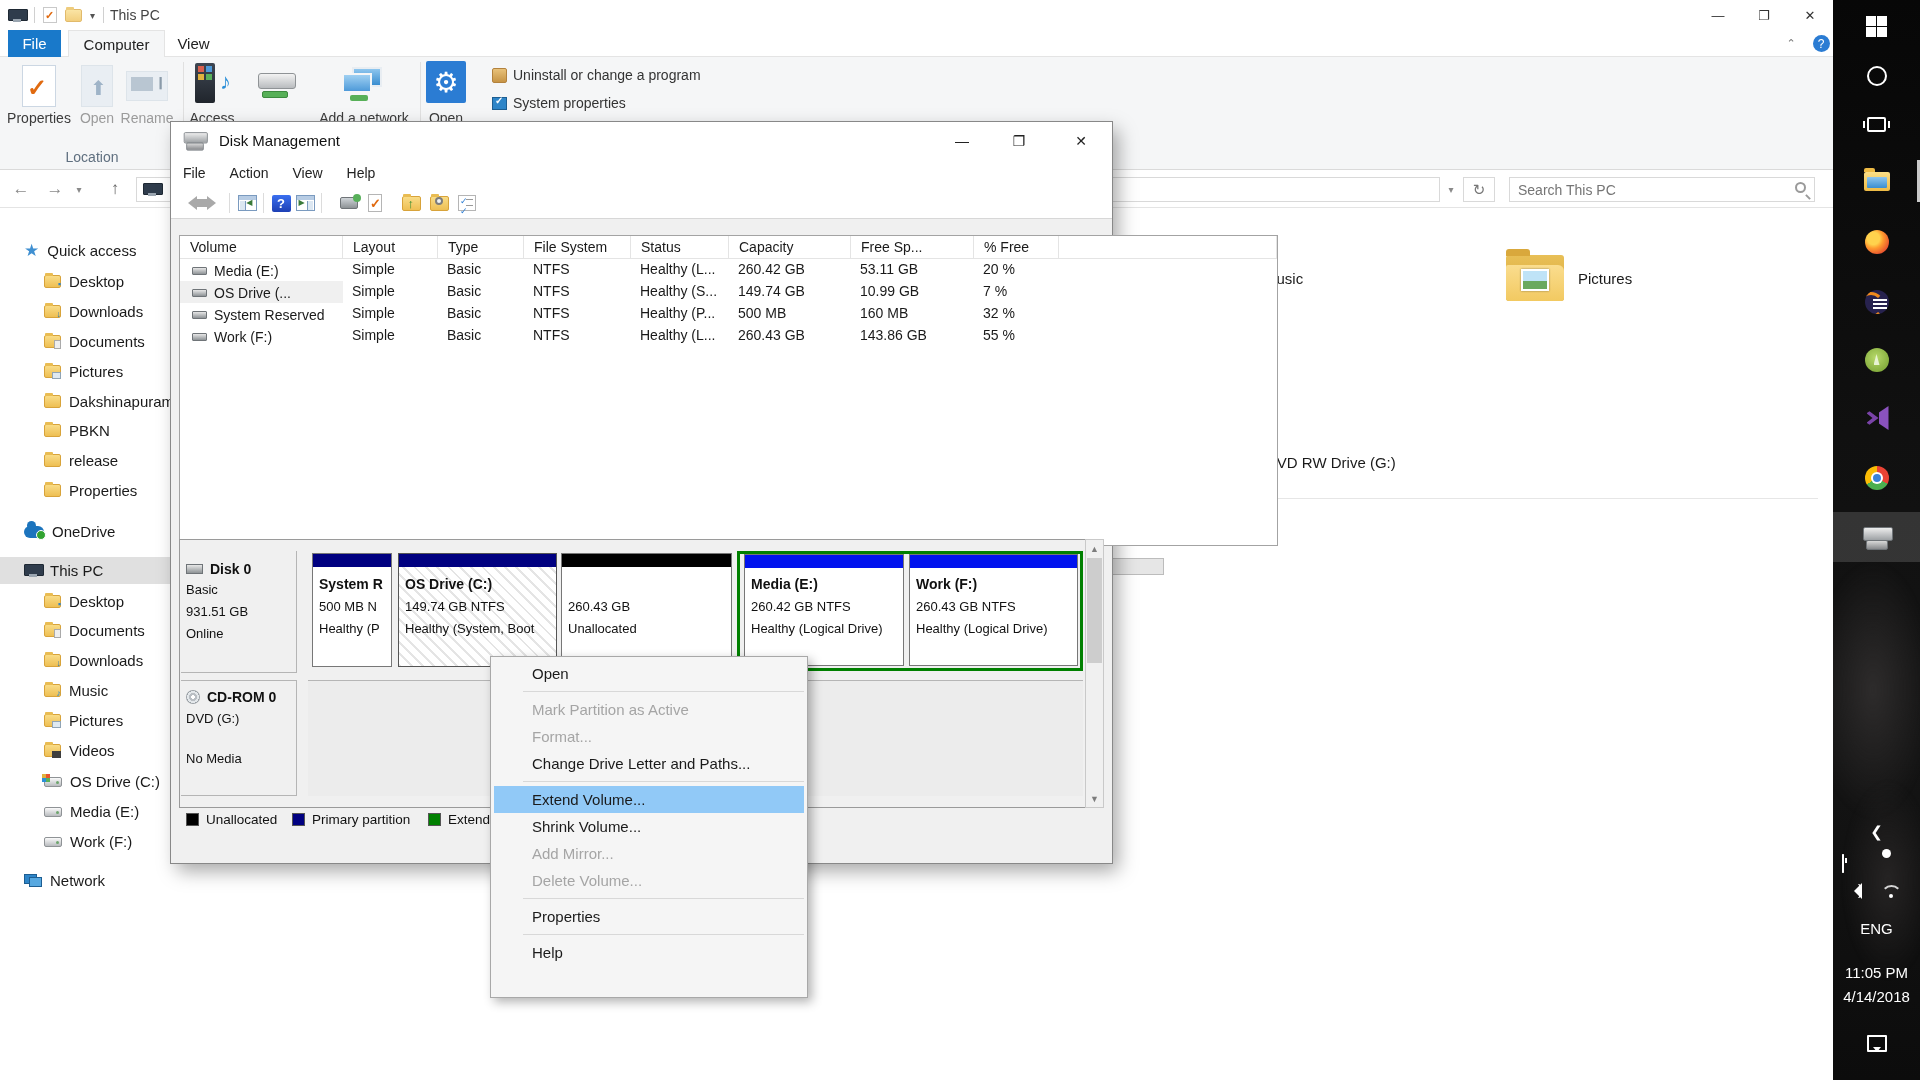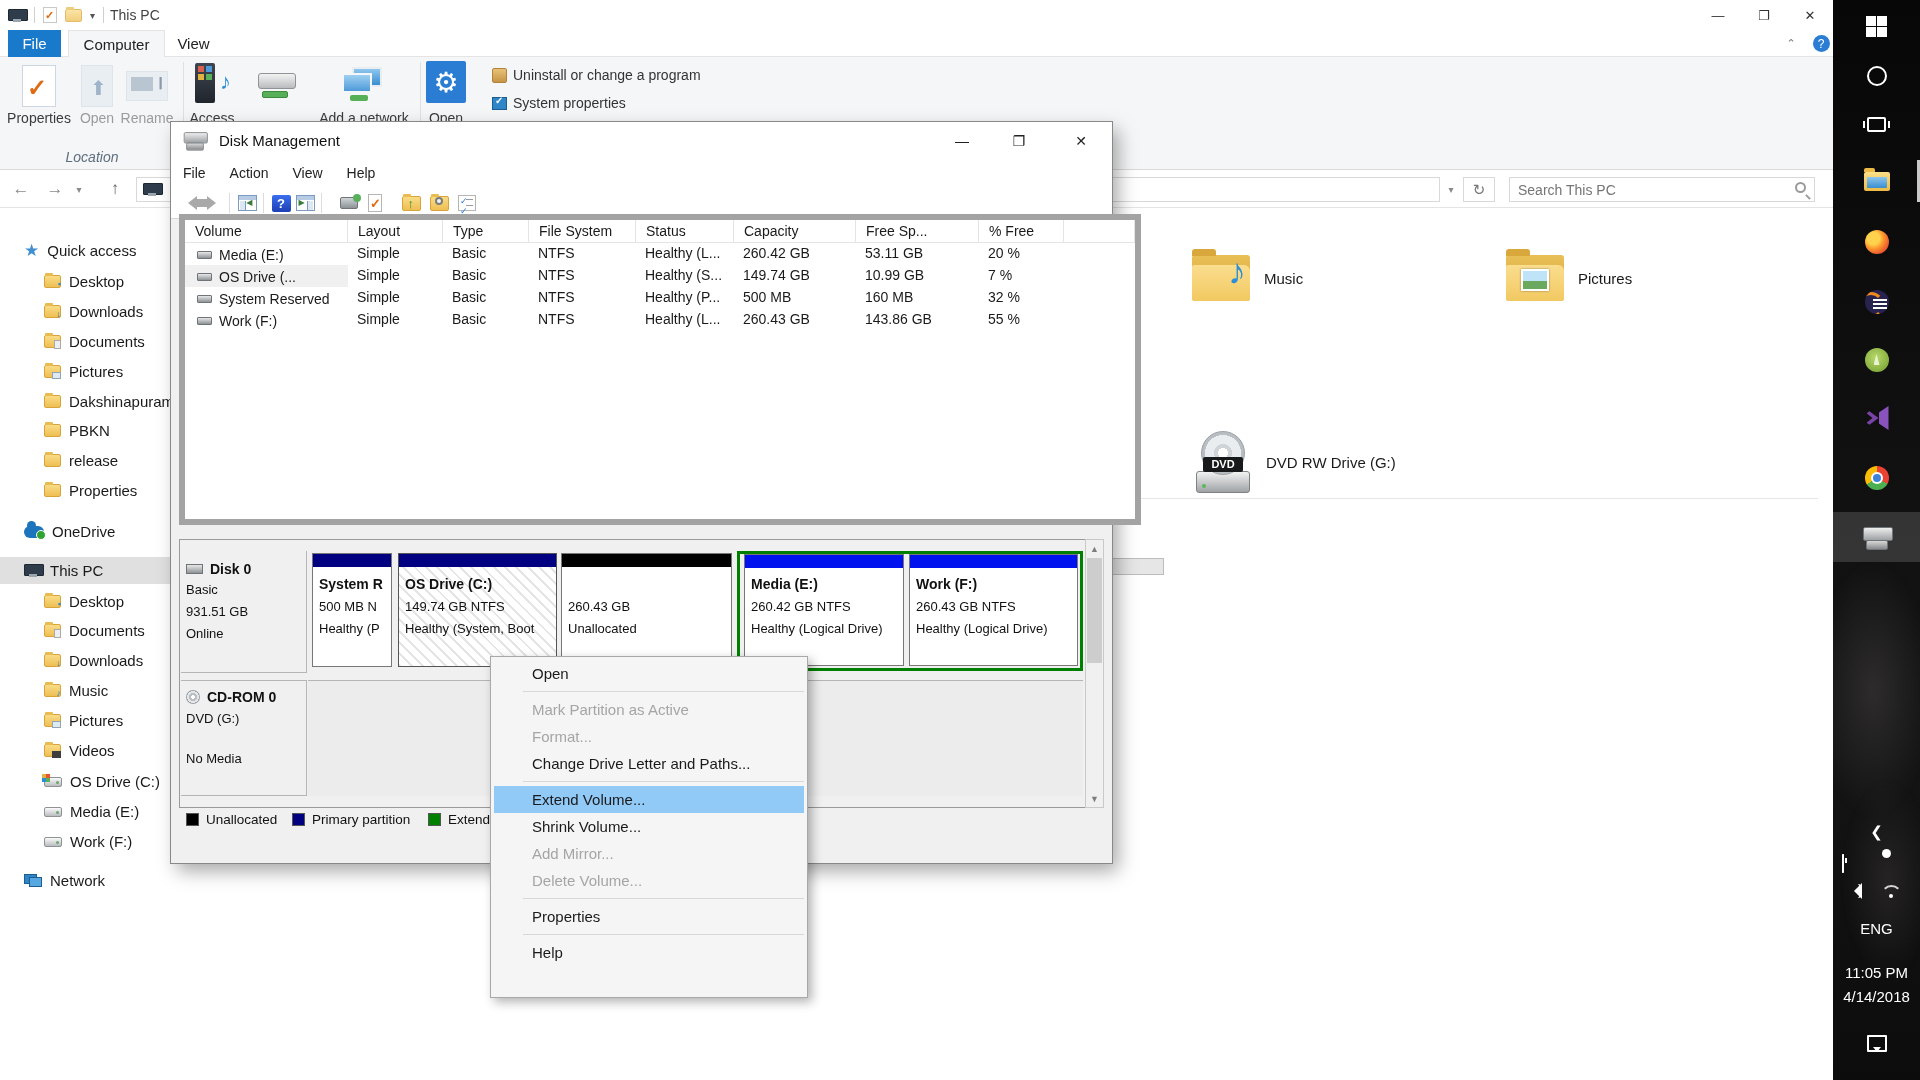--- a/index.html
+++ b/index.html
@@ -76,31 +76,31 @@
   .dmtoolbar { position:absolute; left:0; top:64px; width:100%; height:33px; background:#fff; border-bottom:1px solid #d7d7d7; }
   .tbtn { position:absolute; top:5px; width:24px; height:24px; display:flex; align-items:center; justify-content:center; }
   .tb-sep { position:absolute; top:7px; width:1px; height:20px; background:#dcdcdc; }
   .arrowL, .arrowR { width:0; height:0; border:7px solid transparent; position:relative; }
   .arrowL { border-right:9px solid #a9a9a9; } .arrowL::after { content:""; position:absolute; left:9px; top:-4px; width:8px; height:8px; background:#a9a9a9; }
   .arrowR { border-left:9px solid #a9a9a9; } .arrowR::before { content:""; position:absolute; right:9px; top:-4px; width:8px; height:8px; background:#a9a9a9; }
   .ticon { width:19px; height:16px; border:1px solid #7a9abf; background:#fff; position:relative; }
   .ticon::before { content:""; position:absolute; left:0; top:0; right:0; height:4px; background:#b7cce4; }
   .helpbtn { width:19px; height:17px; background:linear-gradient(#3a6ff0,#1d3fb4); color:#fff; font-size:13px; font-weight:bold; display:flex; align-items:center; justify-content:center; border-radius:2px; }
 
-  .listpane { position:absolute; left:8px; top:92px; width:962px; height:311px; background:#fff; border:6px solid #a3a3a3; }
+  .listpane { position:absolute; left:8px; top:113px; width:1099px; height:311px; background:#fff; border:1px solid #a3a3a3; }
   .vgrid { display:grid; grid-template-columns:163px 95px 86px 107px 98px 122px 123px 85px 1fr; }
   .vhead { height:23px; border-bottom:1px solid #e4e4e4; font-size:14px; color:#1a1a1a; }
   .vhead > div { border-right:1px solid #e4e4e4; padding:3px 0 0 10px; white-space:nowrap; overflow:hidden; }
   .vrow { height:22px; font-size:14px; color:#1a1a1a; }
   .vrow > div { padding:2px 0 0 9px; white-space:nowrap; overflow:hidden; }
   .vname { display:flex; align-items:center; gap:7px; padding-left:12px !important; }
   .voldrv { width:15px; height:8px; background:linear-gradient(#e7e7e7,#8e9396); border:1px solid #6f7478; border-radius:1px; flex:0 0 auto; }
 
   .diskpane { position:absolute; left:8px; top:417px; width:925px; height:269px; background:#f0f0f0; border:1px solid #9a9a9a; }
-  .dcell { position:absolute; left:1px; width:126px; background:#f0f0f0; border-right:1px solid #b5b5b5; border-bottom:1px solid #b5b5b5; font-size:13px; color:#111; }
+  .dcell { position:absolute; left:1px; width:116px; background:#f0f0f0; border-right:1px solid #b5b5b5; border-bottom:1px solid #b5b5b5; font-size:13px; color:#111; }
   .pbox { position:absolute; background:#fff; border:1px solid #777; }
   .pstrip { position:absolute; left:0; top:0; right:0; height:13px; }
   .ptxt { position:absolute; left:6px; right:3px; white-space:nowrap; overflow:hidden; font-size:13px; color:#111; }
   .hatch { background-image:repeating-linear-gradient(45deg, rgba(160,160,160,.28) 0 2px, transparent 2px 8px); }
   .greenwrap { position:absolute; border:3px solid #008000; }
   .legend { position:absolute; display:flex; align-items:center; gap:7px; font-size:13.5px; color:#111; }
   .lsq { width:13px; height:13px; border:1px solid #555; }
   .dmscroll { position:absolute; left:914px; top:417px; width:19px; height:269px; background:#f0f0f0; border:1px solid #c9c9c9; }
   .sbtn { position:absolute; left:0; width:17px; height:17px; background:#f0f0f0; color:#7d7d7d; font-size:9px; display:flex; align-items:center; justify-content:center; }
 
@@ -235,21 +235,21 @@
         <span style="width:15px;height:15px;border:1px solid #b3823d;background:linear-gradient(#e8c27a,#c79445);border-radius:2px;"></span>
         <span>Uninstall or change a program</span>
       </div>
       <div class="ribtxt" style="left:492px;top:38px;">
         <span style="width:15px;height:13px;background:#2e85c8;border:1px solid #1d5e92;position:relative;">
             <i style="position:absolute;left:2px;top:-3px;color:#fff;font-size:10px;font-style:normal;font-weight:bold;">✓</i>
           </span>
         <span>System properties</span>
       </div>
 
-      <div class="grouplabel" style="left:92px;top:92px;font-style:italic;">Location</div>
+      <div class="grouplabel" style="left:92px;top:92px;">Location</div>
     </div>
 
     <div class="addrrow abs">
       <div class="navbtn" style="left:8px;">←</div>
       <div class="navbtn" style="left:42px;">→</div>
       <div class="navbtn" style="left:70px;width:18px;font-size:10px;">▾</div>
       <div class="navbtn" style="left:102px;color:#666;">↑</div>
       <div class="addrfield">
         <span class="mpc"></span>
       </div>

